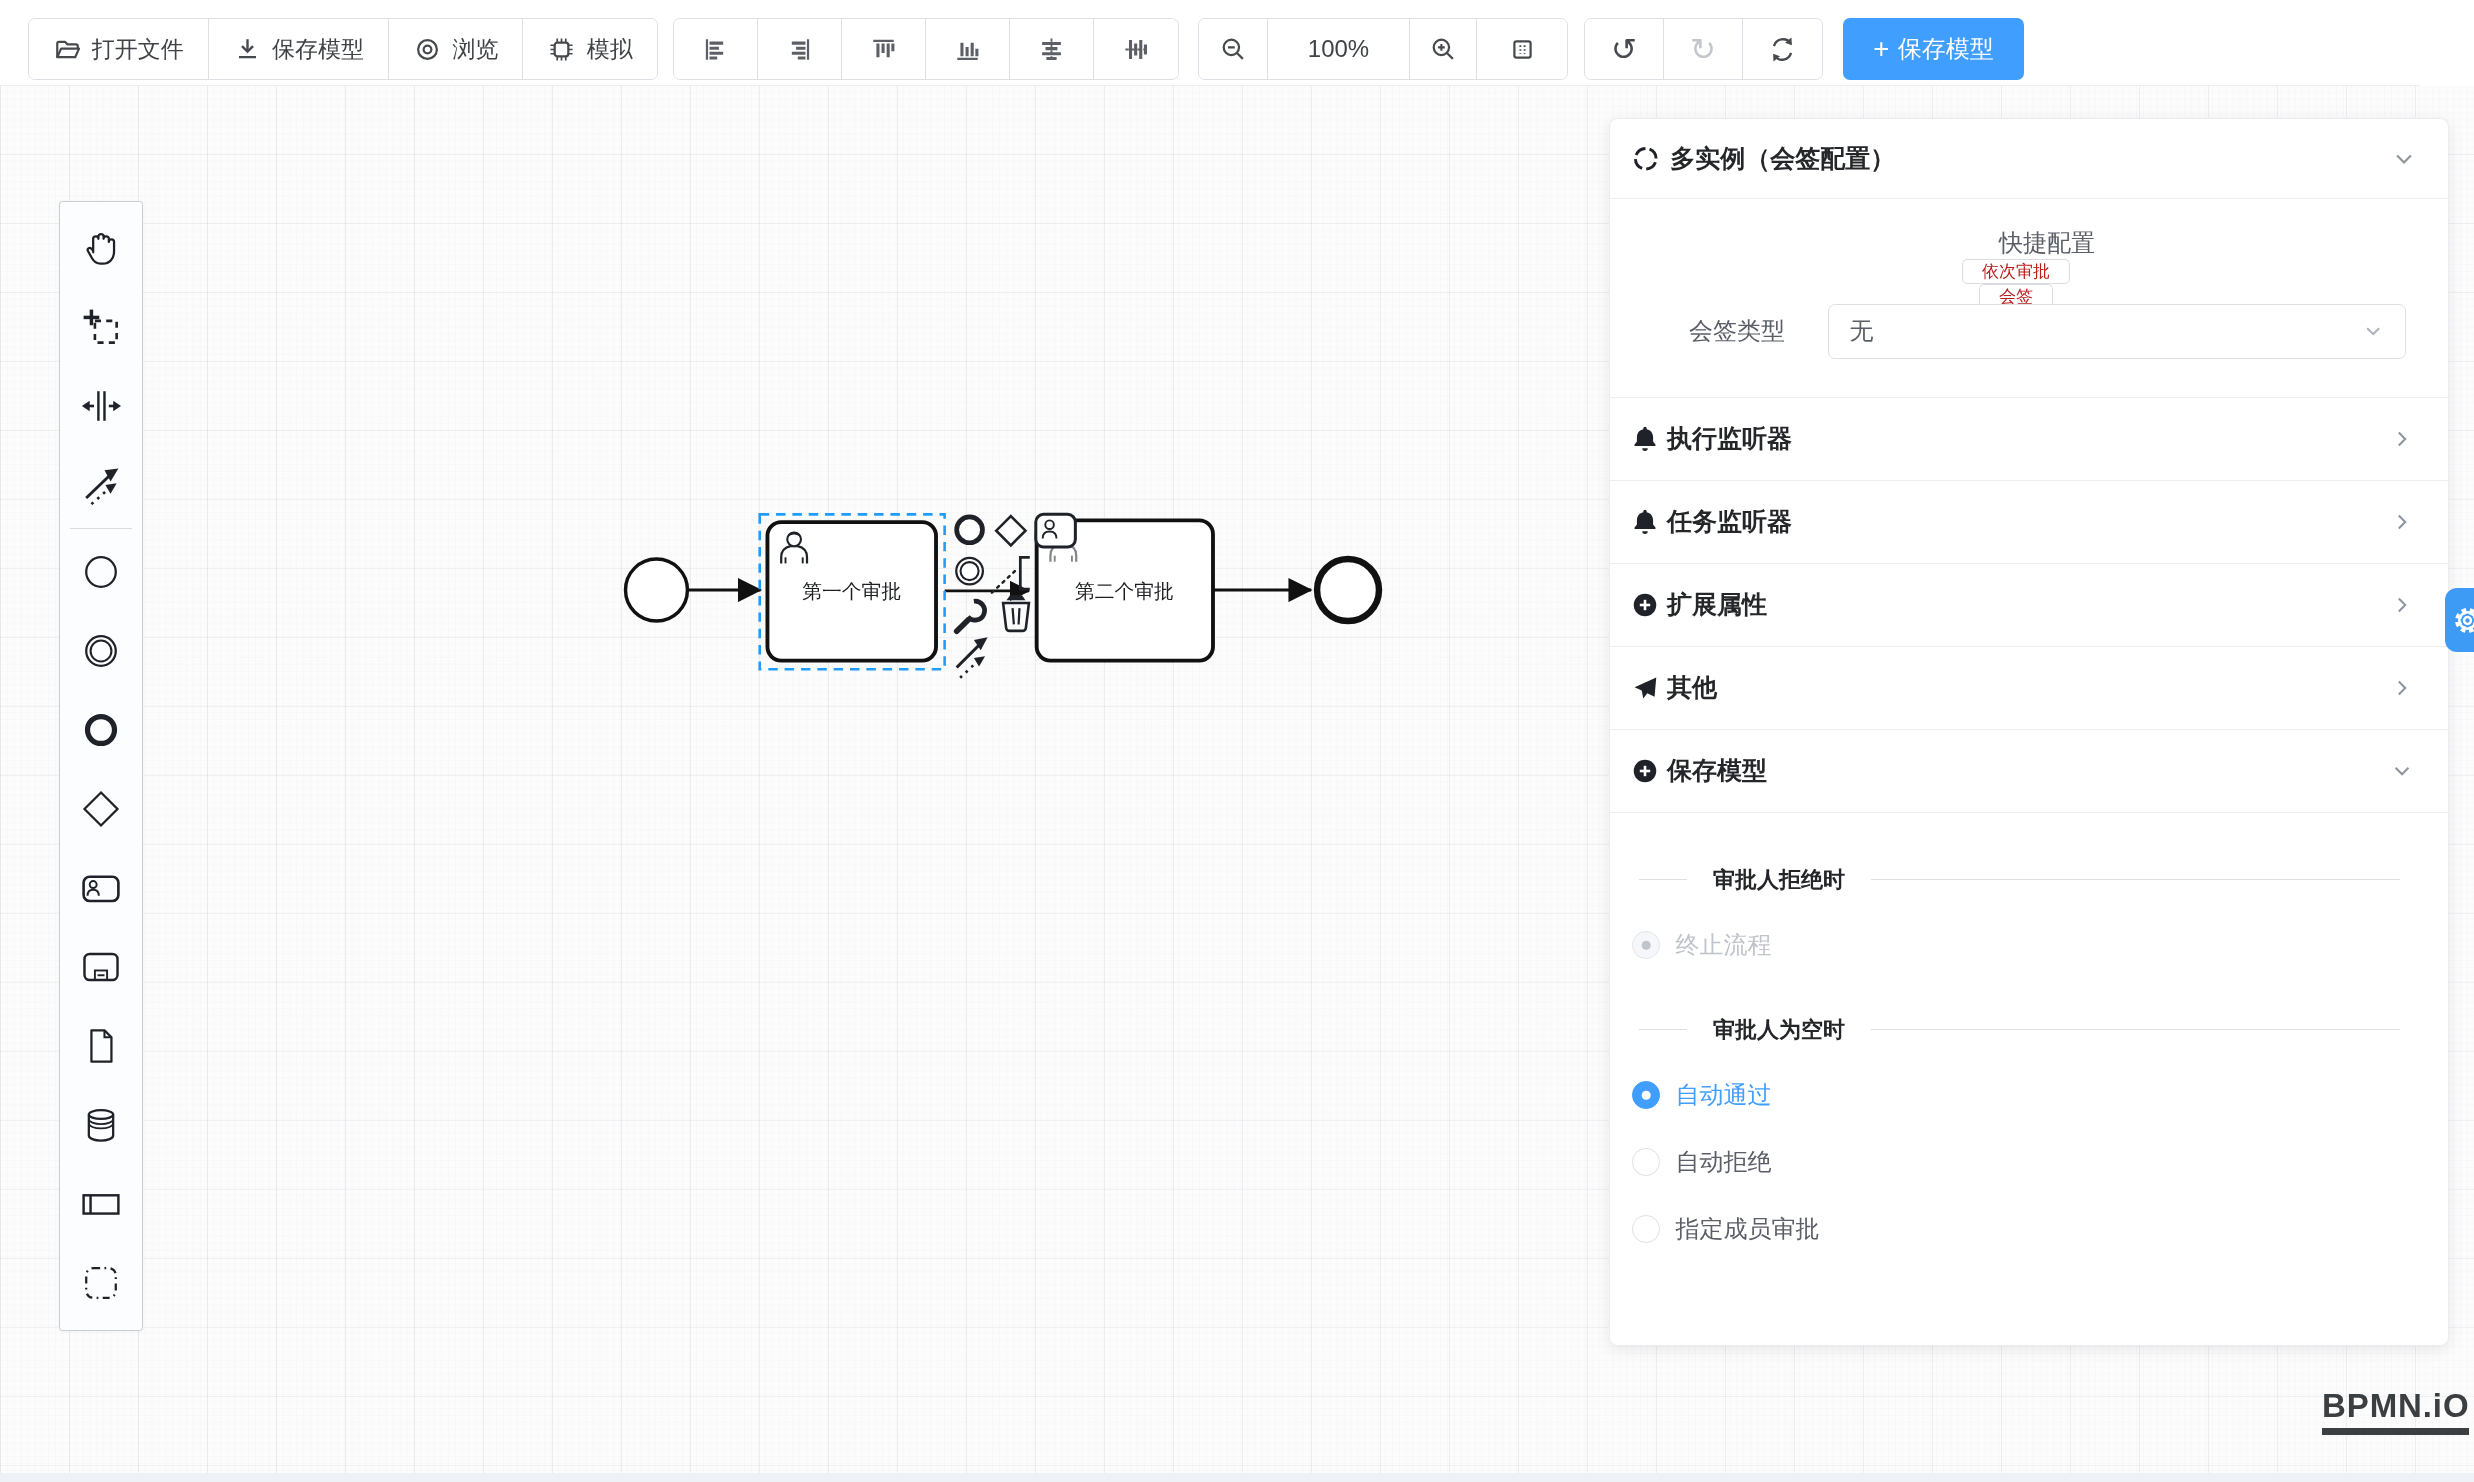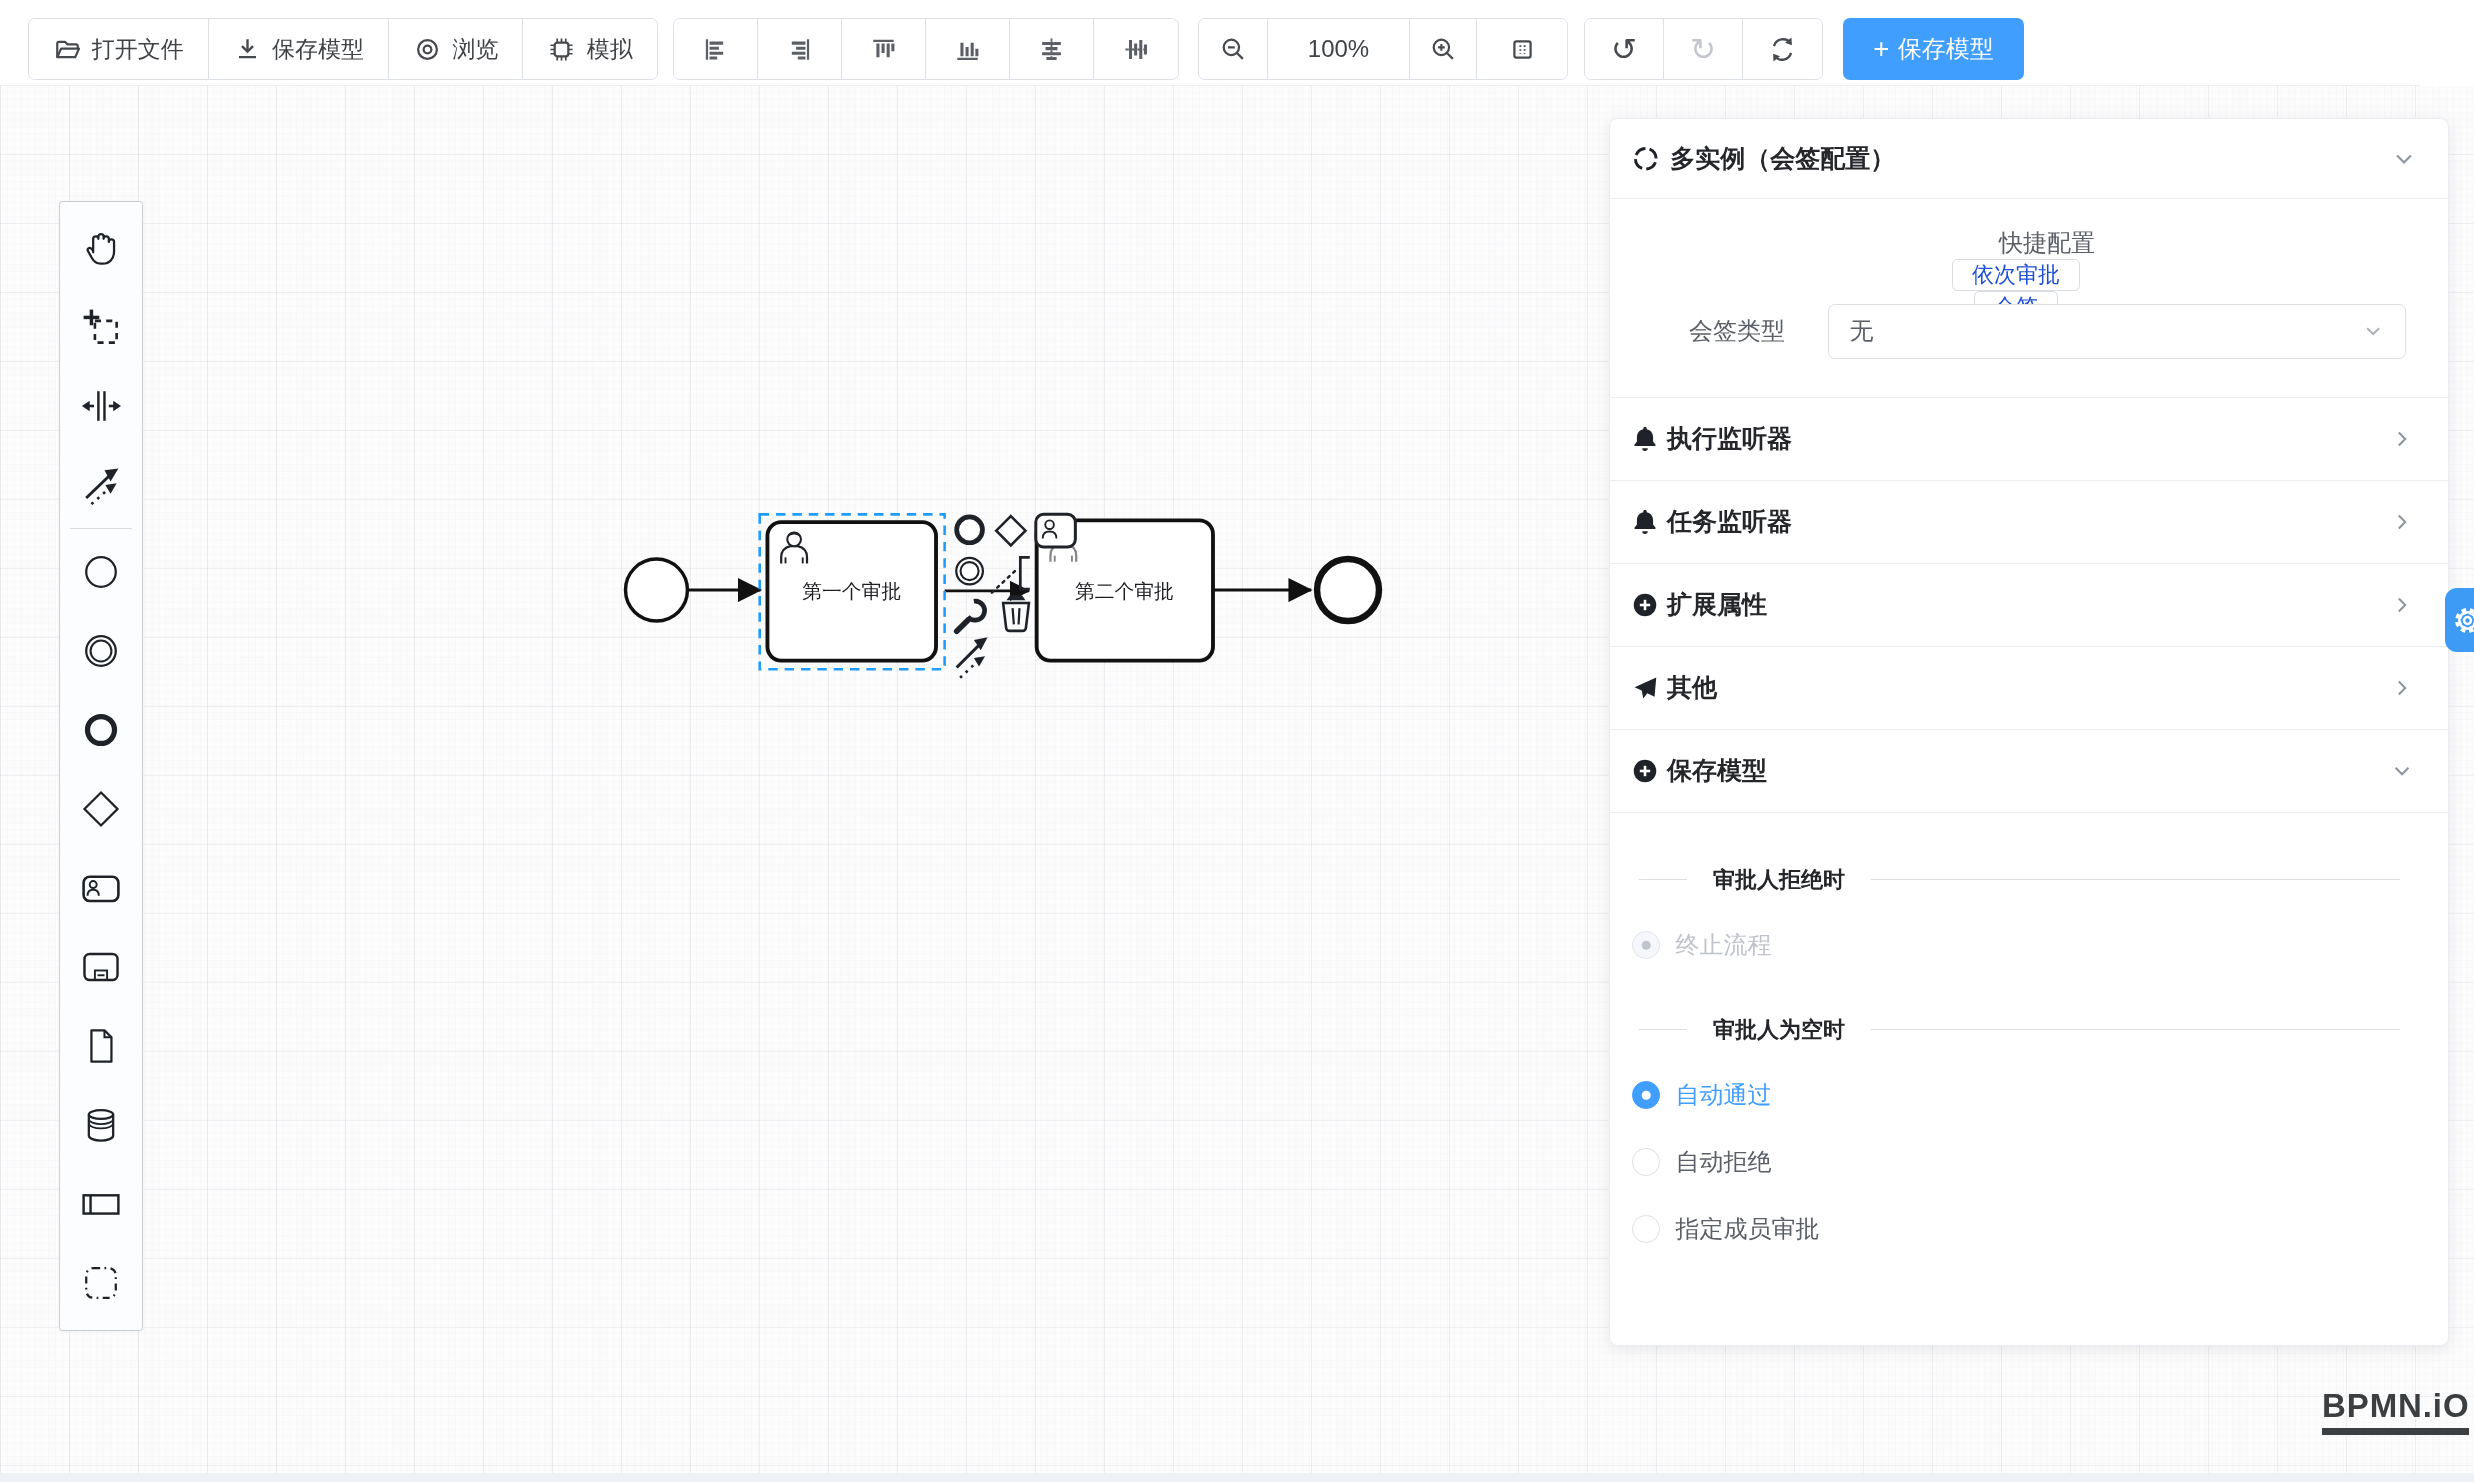--- a/index.html
+++ b/index.html
@@ -48,22 +48,22 @@
   .panel { position:absolute; left:1609px; top:118px; width:840px; height:1228px; background:#fff;
     border:0.9px solid #e9ecf0; border-radius:8.6px; box-shadow:0 3.4px 15.5px rgba(0,0,0,0.08);
     z-index:25; overflow:hidden; }
   .panel-header { height:80px; display:flex; align-items:center; padding:0 31px 0 22.4px;
     border-bottom:1.7px solid #eceef2; }
   .panel-header .ph-title { font-size:25px; font-weight:700; color:#24262a; margin-left:10.3px; flex:1; }
   .chev { color:#8f959d; }
   .row-field { display:flex; align-items:center; }
   .field-label { width:139px; margin-left:79px; font-size:24px; color:#5a5e66; text-align:left; flex:0 0 auto; }
   .quick-row { margin-top:27.5px; height:41px;flex-direction:column; }
-  .quick-btn { height:41px; border:1.7px solid #d9dce1; background:#fff; border-radius:5.2px; font-size:22px;
-    color:#1d4ed8; padding:0 19px; margin-right:26px; cursor:pointer; font-family:inherit; }
+  .quick-btn { height:41px; border:1.7px solid #d9dce1; background:#fff; border-radius:5.2px; font-size:17px;
+    color:#b91c1c; padding:0 19px; margin-right:26px; cursor:pointer; font-family:inherit; }
   .select-row { margin-top:36px; }
   .select-box { height:55px; flex:1; margin-right:42px; border:1.7px solid #dcdfe6; border-radius:6.9px;
     display:flex; align-items:center; padding:0 20.6px; font-size:24px; color:#5a5e66; cursor:pointer;
     background:#fff; justify-content:space-between; }
   .panel-div { border-top:1.7px solid #eceef2; margin-top:38px; }
   .sec-row { height:83px; display:flex; align-items:center; padding:0 34px 0 22.4px;
     border-bottom:1.7px solid #eceef2; cursor:pointer; }
   .sec-row .sec-label { font-size:25px; font-weight:700; color:#24262a; margin-left:8.6px; flex:1; }
   .sub-title-row { display:flex; align-items:center; margin:0 48px 0 29px; height:52px; }
   .sub-title-row .dash { width:48px; border-top:1.7px solid #dcdfe6; }

